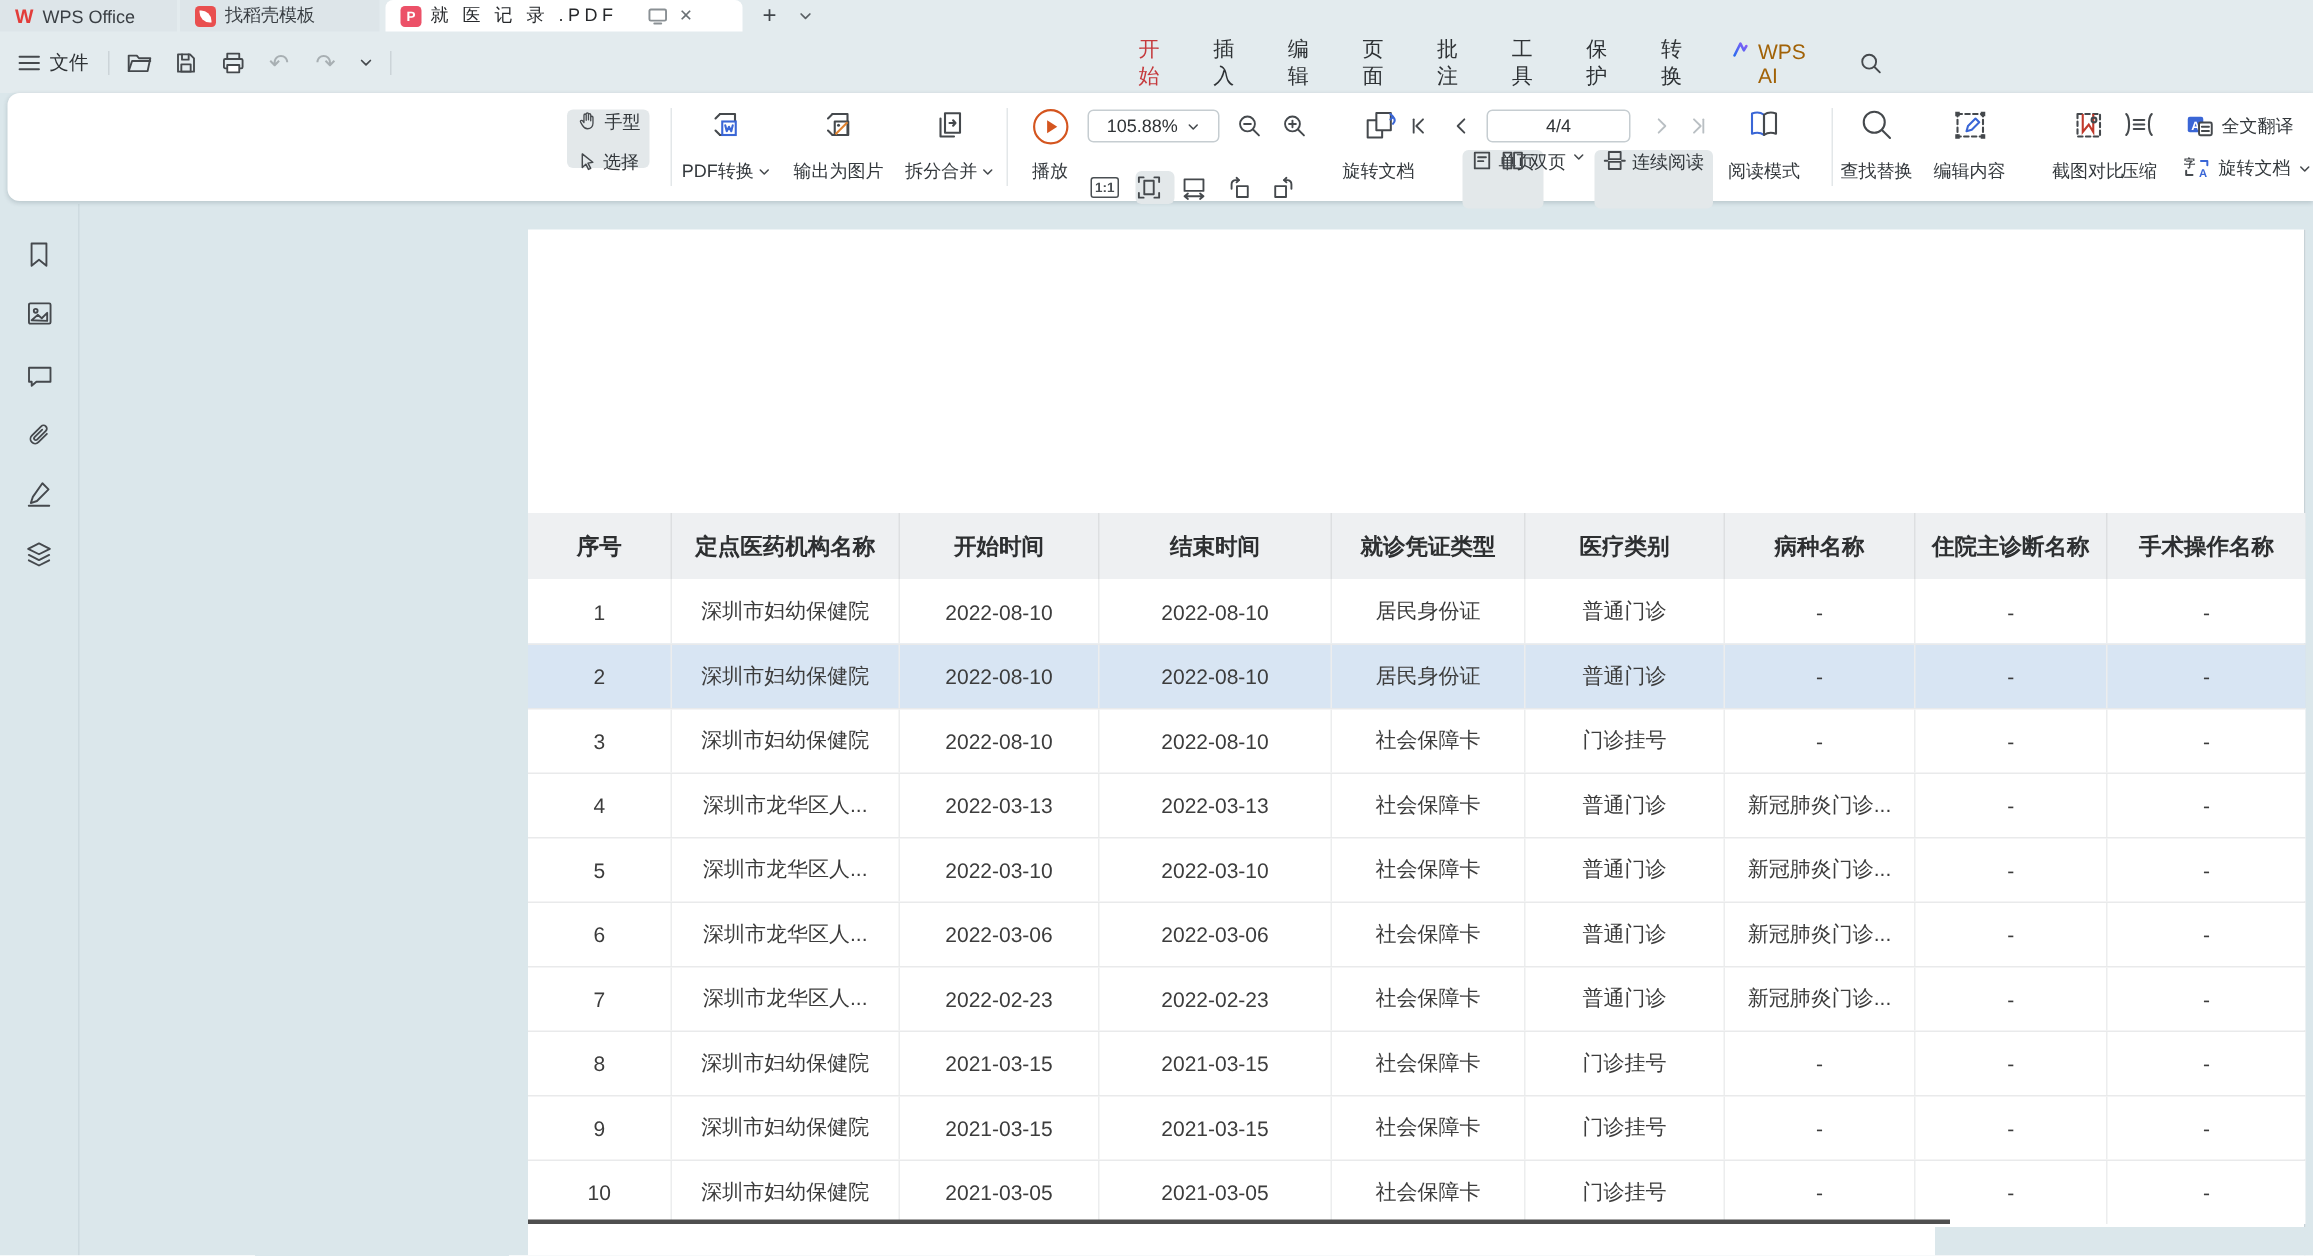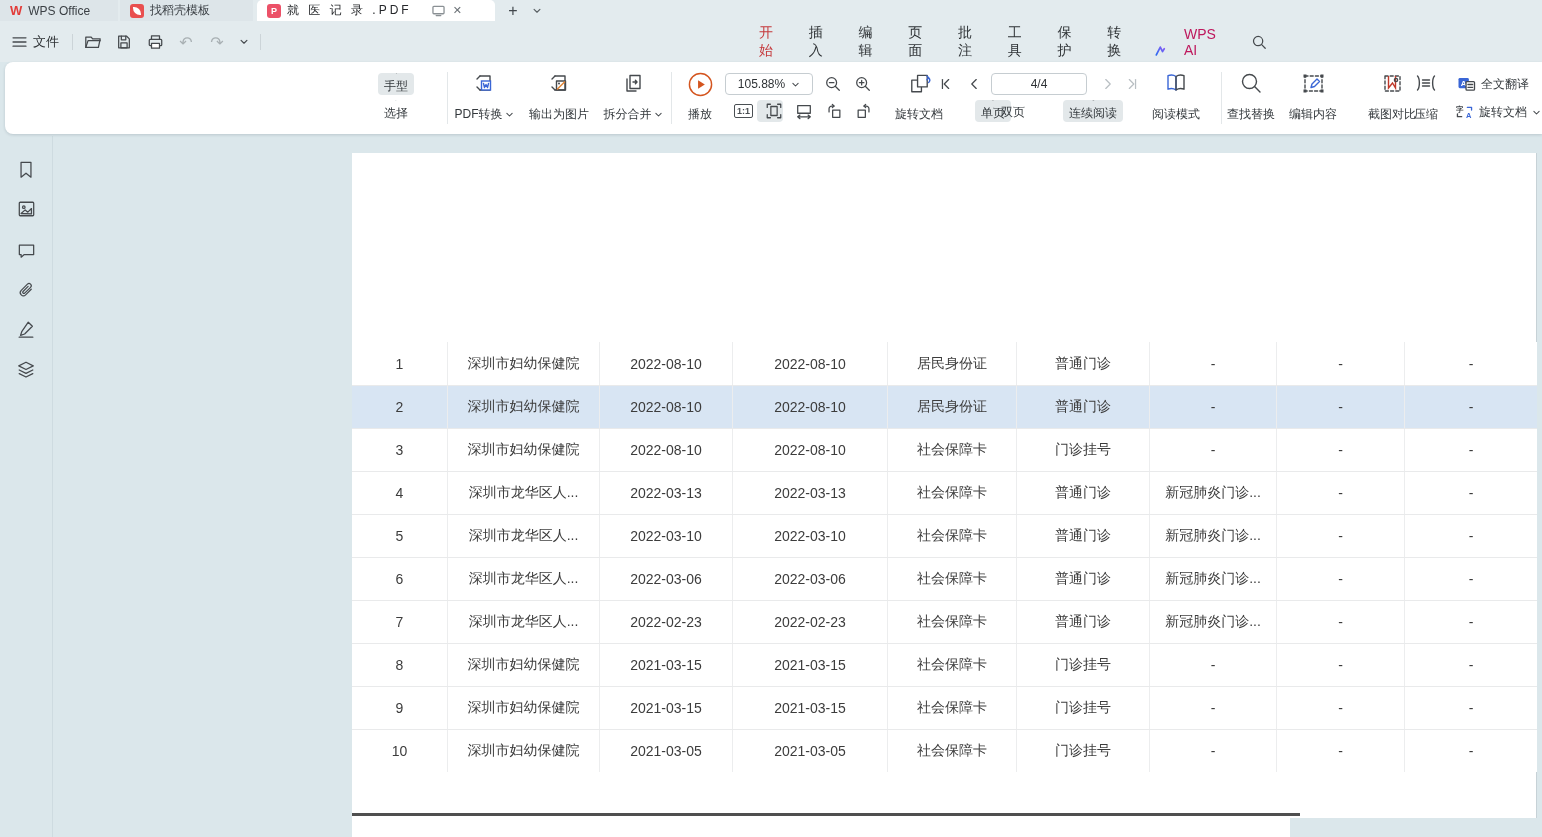--- a/index.html
+++ b/index.html
@@ -27,37 +27,37 @@
   .qbar .file { display:flex; align-items:center; gap:6px; font-size:13px; color:#2f3336; padding:0 4px; }
   .vsep { width:1px; height:16px; background:#ccd4d8; }
   .qico { width:22px; height:22px; display:flex; align-items:center; justify-content:center; }
   .qico.dis { opacity:.38; }
   .glyph-undo { font-size:16px; color:#4a5054; }
   .menus { position:absolute; left:735px; top:7px; height:28px; display:flex; align-items:center; gap:31px; }
   .menu { font-size:14px; color:#2e3235; position:relative; padding:4px 2px; }
   .menu.active { color:#c5393c;margin-left:22px; }
   .menu.active::after { content:""; position:absolute; left:2px; right:2px; bottom:-3px; height:3px;
                         background:#c5393c; border-radius:2px; }
-  .ai-menu { display:flex; align-items:flex-end; gap:17px; font-size:14px; color:#be185d; }
+  .ai-menu { display:flex; align-items:flex-start; gap:5px; font-size:14px; color:#a16207; }
 
   
   .toolbar { position:absolute; left:5px; top:62px; width:1537px; height:72px; background:#ffffff;
              border-radius:8px 0 0 8px; box-shadow:0 1px 3px rgba(40,60,70,.18); }
   .toolbar .sep { position:absolute; top:10px; width:1px; height:52px; background:#e3e7e9; }
-  .chip { position:absolute; height:22px; display:flex; align-items:center; gap:4px; padding:0 6px;
-          border-radius:4px; font-size:12px; color:#33383c;flex-direction:column; }
+  .chip { position:absolute; height:39px; display:flex; gap:4px; padding:0 6px;
+          border-radius:4px; font-size:12px; color:#33383c; }
   .chip.on { background:#e3e8ea; }
   .tbtn { position:absolute; top:6px; height:60px; display:flex; flex-direction:column; align-items:center;
           justify-content:space-between; padding:3px 0 5px; }
   .tlabel { font-size:12px; color:#33383c; display:flex; align-items:center; gap:2px; white-space:nowrap; }
   .selbox { position:absolute; height:22px; border:1px solid #c6cdd1; border-radius:4px; background:#fff;
             display:flex; align-items:center; justify-content:center; gap:6px; font-size:12px; color:#2f3336; }
   .navico { position:absolute; top:11px; width:22px; height:22px; display:flex; align-items:center; justify-content:center; }
-  .smview { position:absolute; top:38px; width:26px; height:22px; border-radius:4px;
-            display:flex; align-items:center; justify-content:flex-end; }
+  .smview { position:absolute; top:52px; width:26px; height:22px; border-radius:4px;
+            display:flex; align-items:center; justify-content:flex-start; }
   .smview.on { background:#e3e8ea; }
   .inline-btn { position:absolute; height:20px; display:flex; align-items:center; gap:5px; font-size:12px; color:#33383c; }
   .onetoone { font-size:9px; border:1.2px solid #4a4f53; border-radius:2px; padding:0 2px;
               color:#4a4f53; font-weight:bold; line-height:12px; }
 
   
   .side-sep { position:absolute; left:52px; top:136px; width:1px; height:701px; background:rgba(60,90,100,.08); }
   .sideico { position:absolute; left:13px; width:26px; height:26px; display:flex; align-items:center; justify-content:center; }
 
   
@@ -472,20 +472,31 @@
   <div class="sideico" style="top:356px;">
     <svg width="20" height="19" viewBox="0 0 22 21">
         <path d="M3 6.5 11 2.5l8 4-8 4z" class="ik"></path>
         <path d="M3.5 11 11 14.8 18.5 11" class="ik"></path>
         <path d="M3.5 15 11 18.8 18.5 15" class="ik"></path>
       </svg>
   </div>
 
   <div class="page">
     <div class="ptable">
+      <div class="thead">
+          <div class="th" style="width: 96px;">序号</div>
+          <div class="th" style="width: 152px;">定点医药机构名称</div>
+          <div class="th" style="width: 133px;">开始时间</div>
+          <div class="th" style="width: 155px;">结束时间</div>
+          <div class="th" style="width: 129px;">就诊凭证类型</div>
+          <div class="th" style="width: 133px;">医疗类别</div>
+          <div class="th" style="width: 127px;">病种名称</div>
+          <div class="th" style="width: 128px;">住院主诊断名称</div>
+          <div class="th" style="width: 132px;">手术操作名称</div>
+        </div>
       <div>
           <div class="tr">
             <div class="td" style="width: 96px;">1</div>
             <div class="td" style="width: 152px;">深圳市妇幼保健院</div>
             <div class="td" style="width: 133px;">2022-08-10</div>
             <div class="td" style="width: 155px;">2022-08-10</div>
             <div class="td" style="width: 129px;">居民身份证</div>
             <div class="td" style="width: 133px;">普通门诊</div>
             <div class="td" style="width: 127px;">-</div>
             <div class="td" style="width: 128px;">-</div>

